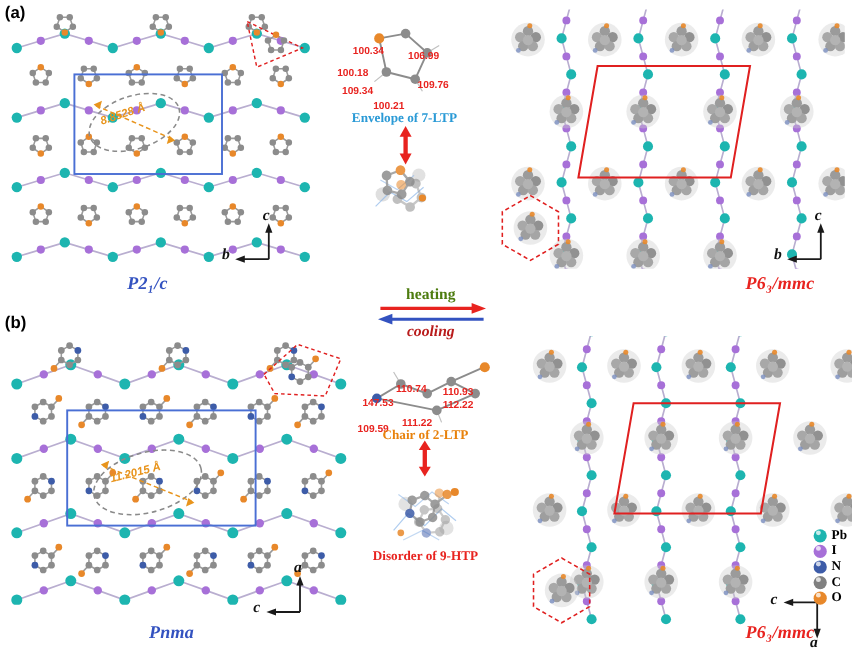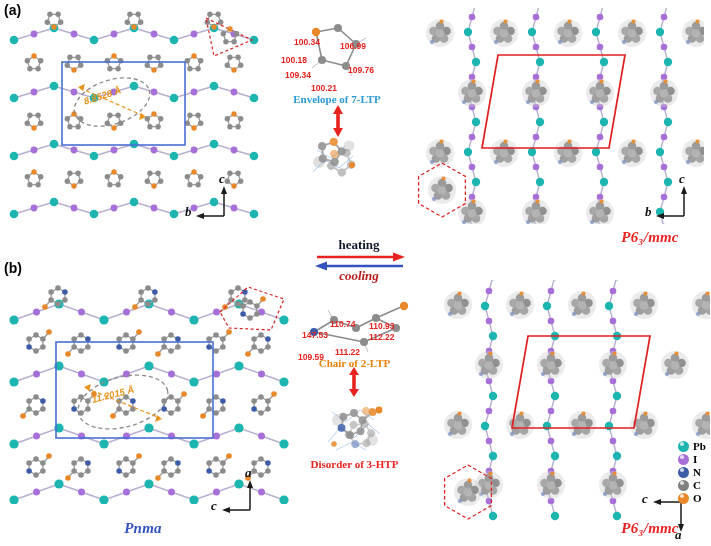--- a/index.html
+++ b/index.html
@@ -221,20 +221,21 @@
   <svg class="abs" style="left:305px;top:132px" width="62" height="52" viewBox="0 0 62 52">
     <circle cx="14" cy="30" r="6" fill="#c0c0c0" opacity="0.5"></circle>
     <circle cx="44" cy="14" r="5.5" fill="#c4c4c4" opacity="0.5"></circle>
     <polyline points="8,40 20,28 34,36 48,24" fill="none" stroke="#8fb8e8" stroke-width="1" opacity="0.7"></polyline>
     <polyline points="12,18 26,26 40,14" fill="none" stroke="#8fb8e8" stroke-width="1" opacity="0.6"></polyline>
     <use href="#ring5" transform="translate(26,20) rotate(15) scale(1.5)" opacity="0.85"></use>
     <use href="#ring5" transform="translate(36,30) rotate(-40) scale(1.5)" opacity="0.55"></use>
     <circle cx="47" cy="33" r="3" fill="#e8882a"></circle>
   </svg>
 
+  <span class="sg" style="left: 58px; top: 229px; width: 130px; color: rgb(51, 82, 192);">P2₁/c</span>
   <span class="sg" style="left: 585px; top: 229px; width: 130px; color: rgb(232, 35, 31);">P6₃/mmc</span>
 
   <div class="axes" style="left:188px;top:180px">
     <svg width="44" height="44" viewBox="0 0 44 44">
       <line x1="36" y1="36" x2="36" y2="12" class="axl"></line>
         <polygon points="36,6 33,14 39,14" class="axf"></polygon>
       <line x1="36" y1="36" x2="14" y2="36" class="axl"></line>
         <polygon points="8,36 16,33 16,39" class="axf"></polygon>
     </svg>
     <span class="ax-label" style="left:31px;top:-9px">c</span>
@@ -246,21 +247,21 @@
         <polygon points="36,6 33,14 39,14" class="axf"></polygon>
       <line x1="36" y1="36" x2="14" y2="36" class="axl"></line>
         <polygon points="8,36 16,33 16,39" class="axf"></polygon>
     </svg>
     <span class="ax-label" style="left:31px;top:-9px">c</span>
     <span class="ax-label" style="left:-3px;top:24px">b</span>
   </div>
 
   <span class="dist" style="left: 84px; top: 96px; transform: rotate(-18deg); color: rgb(232, 148, 28);">8.8528 Å</span>
 
-  <span class="hc" style="left: 317px; top: 237px; width: 84px; color: #0f172a;">heating</span>
+  <span class="hc" style="left: 317px; top: 237px; width: 84px; color: #4d7c0f;">heating</span>
   <svg class="abs" style="left:314px;top:252px" width="92" height="10">
     <line x1="3" y1="5" x2="81" y2="5" stroke="#e8231f" stroke-width="2.6"></line>
     <polygon points="91,5 79,0.5 79,9.5" fill="#e8231f"></polygon>
   </svg>
   <svg class="abs" style="left:314px;top:261px" width="92" height="10">
     <line x1="11" y1="5" x2="89" y2="5" stroke="#3352c0" stroke-width="2.6"></line>
     <polygon points="1,5 13,0.5 13,9.5" fill="#3352c0"></polygon>
   </svg>
   <span class="hc" style="left: 317px; top: 268px; width: 84px; color: #b91c1c; font-style: italic;">cooling</span>
 
@@ -367,21 +368,21 @@
     <circle cx="16" cy="22" r="6" fill="#c0c0c0" opacity="0.45"></circle>
     <circle cx="50" cy="42" r="6" fill="#c0c0c0" opacity="0.45"></circle>
     <polyline points="6,44 18,30 32,40 46,26 58,36" fill="none" stroke="#8fb8e8" stroke-width="1" opacity="0.7"></polyline>
     <polyline points="10,14 24,24 38,12 52,22" fill="none" stroke="#8fb8e8" stroke-width="1" opacity="0.6"></polyline>
     <polyline points="14,52 30,44 44,52" fill="none" stroke="#8fb8e8" stroke-width="1" opacity="0.55"></polyline>
     <use href="#ring6" transform="translate(30,26) rotate(10) scale(1.4)" opacity="0.85"></use>
     <use href="#ring6" transform="translate(38,36) rotate(-35) scale(1.4)" opacity="0.5"></use>
     <circle cx="57" cy="12" r="3.4" fill="#e8882a"></circle>
     <circle cx="12" cy="46" r="2.8" fill="#e8882a" opacity="0.85"></circle>
   </svg>
-  <span class="conf" style="left: 292px; top: 458px; width: 125px; color: rgb(232, 35, 31);">Disorder of 3-HTP</span>
+  <span class="conf" style="left: 292px; top: 458px; width: 125px; color: rgb(232, 35, 31);">Disorder of 9-HTP</span>
 
   <span class="sg" style="left: 78px; top: 520px; width: 130px; color: rgb(51, 82, 192);">Pnma</span>
   <span class="sg" style="left: 585px; top: 520px; width: 130px; color: rgb(232, 35, 31);">P6₃/mmc</span>
 
   <div class="axes" style="left:214px;top:474px">
     <svg width="44" height="44" viewBox="0 0 44 44">
       <line x1="36" y1="36" x2="36" y2="12" class="axl"></line>
         <polygon points="36,6 33,14 39,14" class="axf"></polygon>
       <line x1="36" y1="36" x2="14" y2="36" class="axl"></line>
         <polygon points="8,36 16,33 16,39" class="axf"></polygon>

